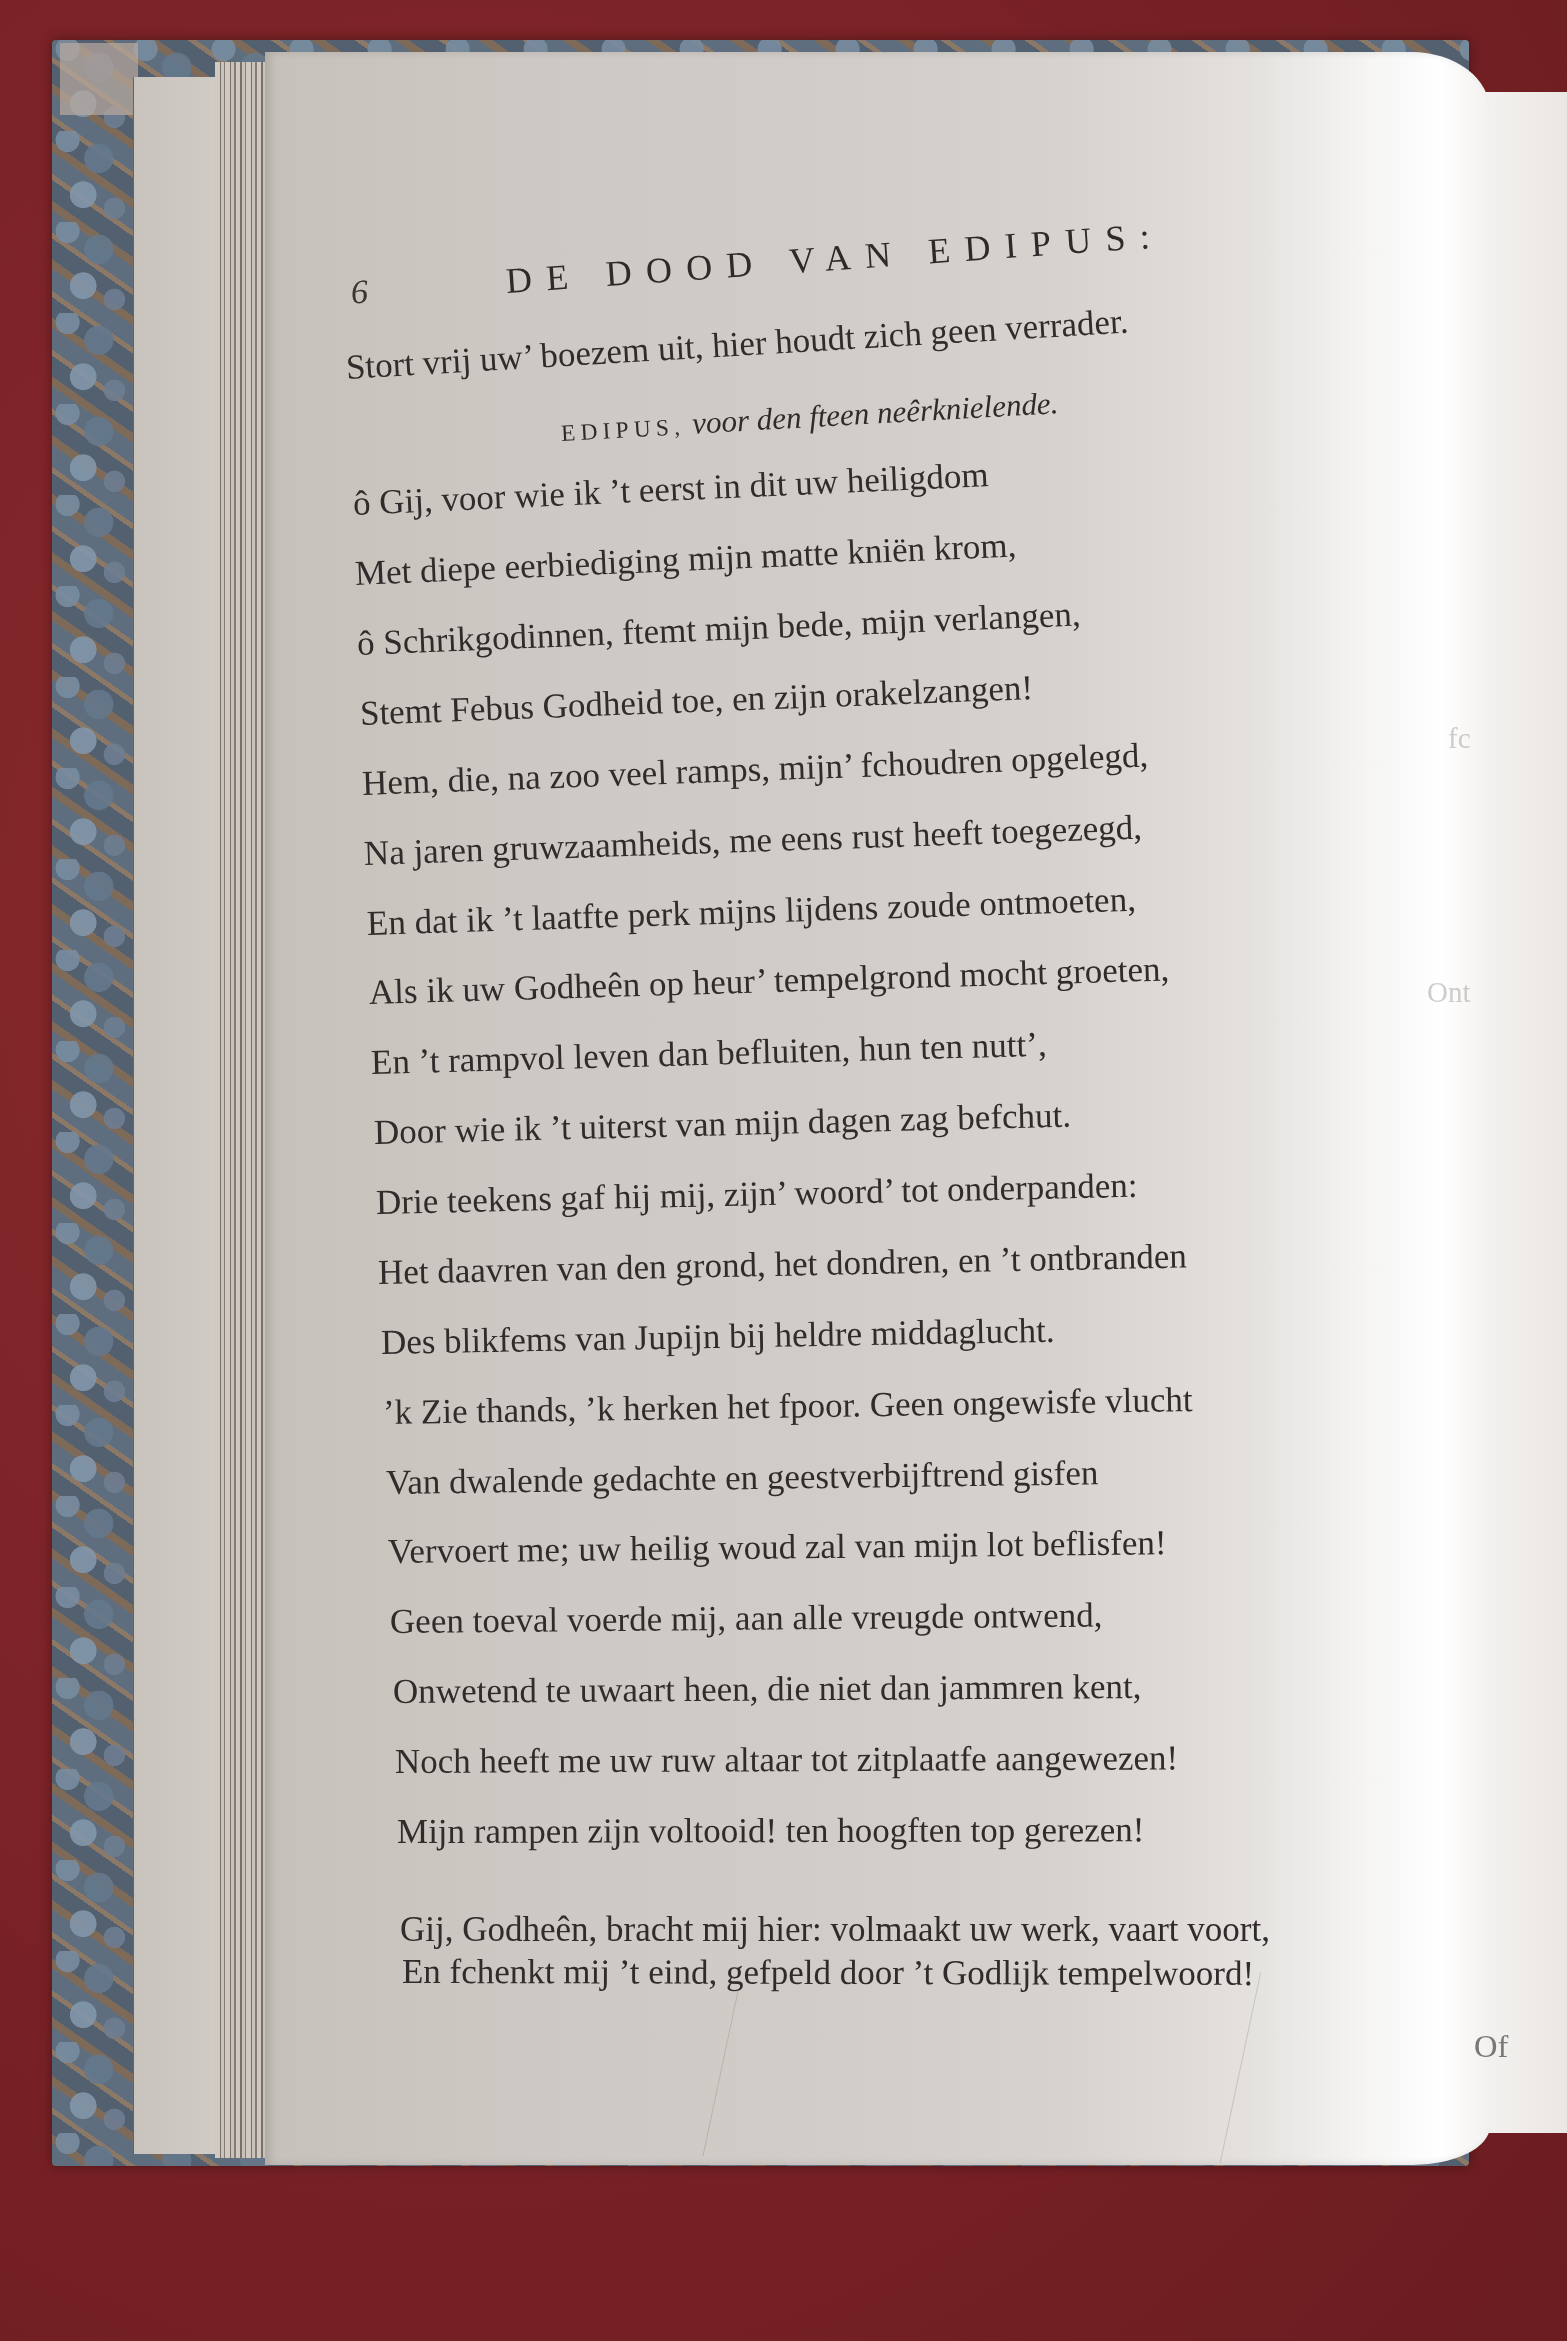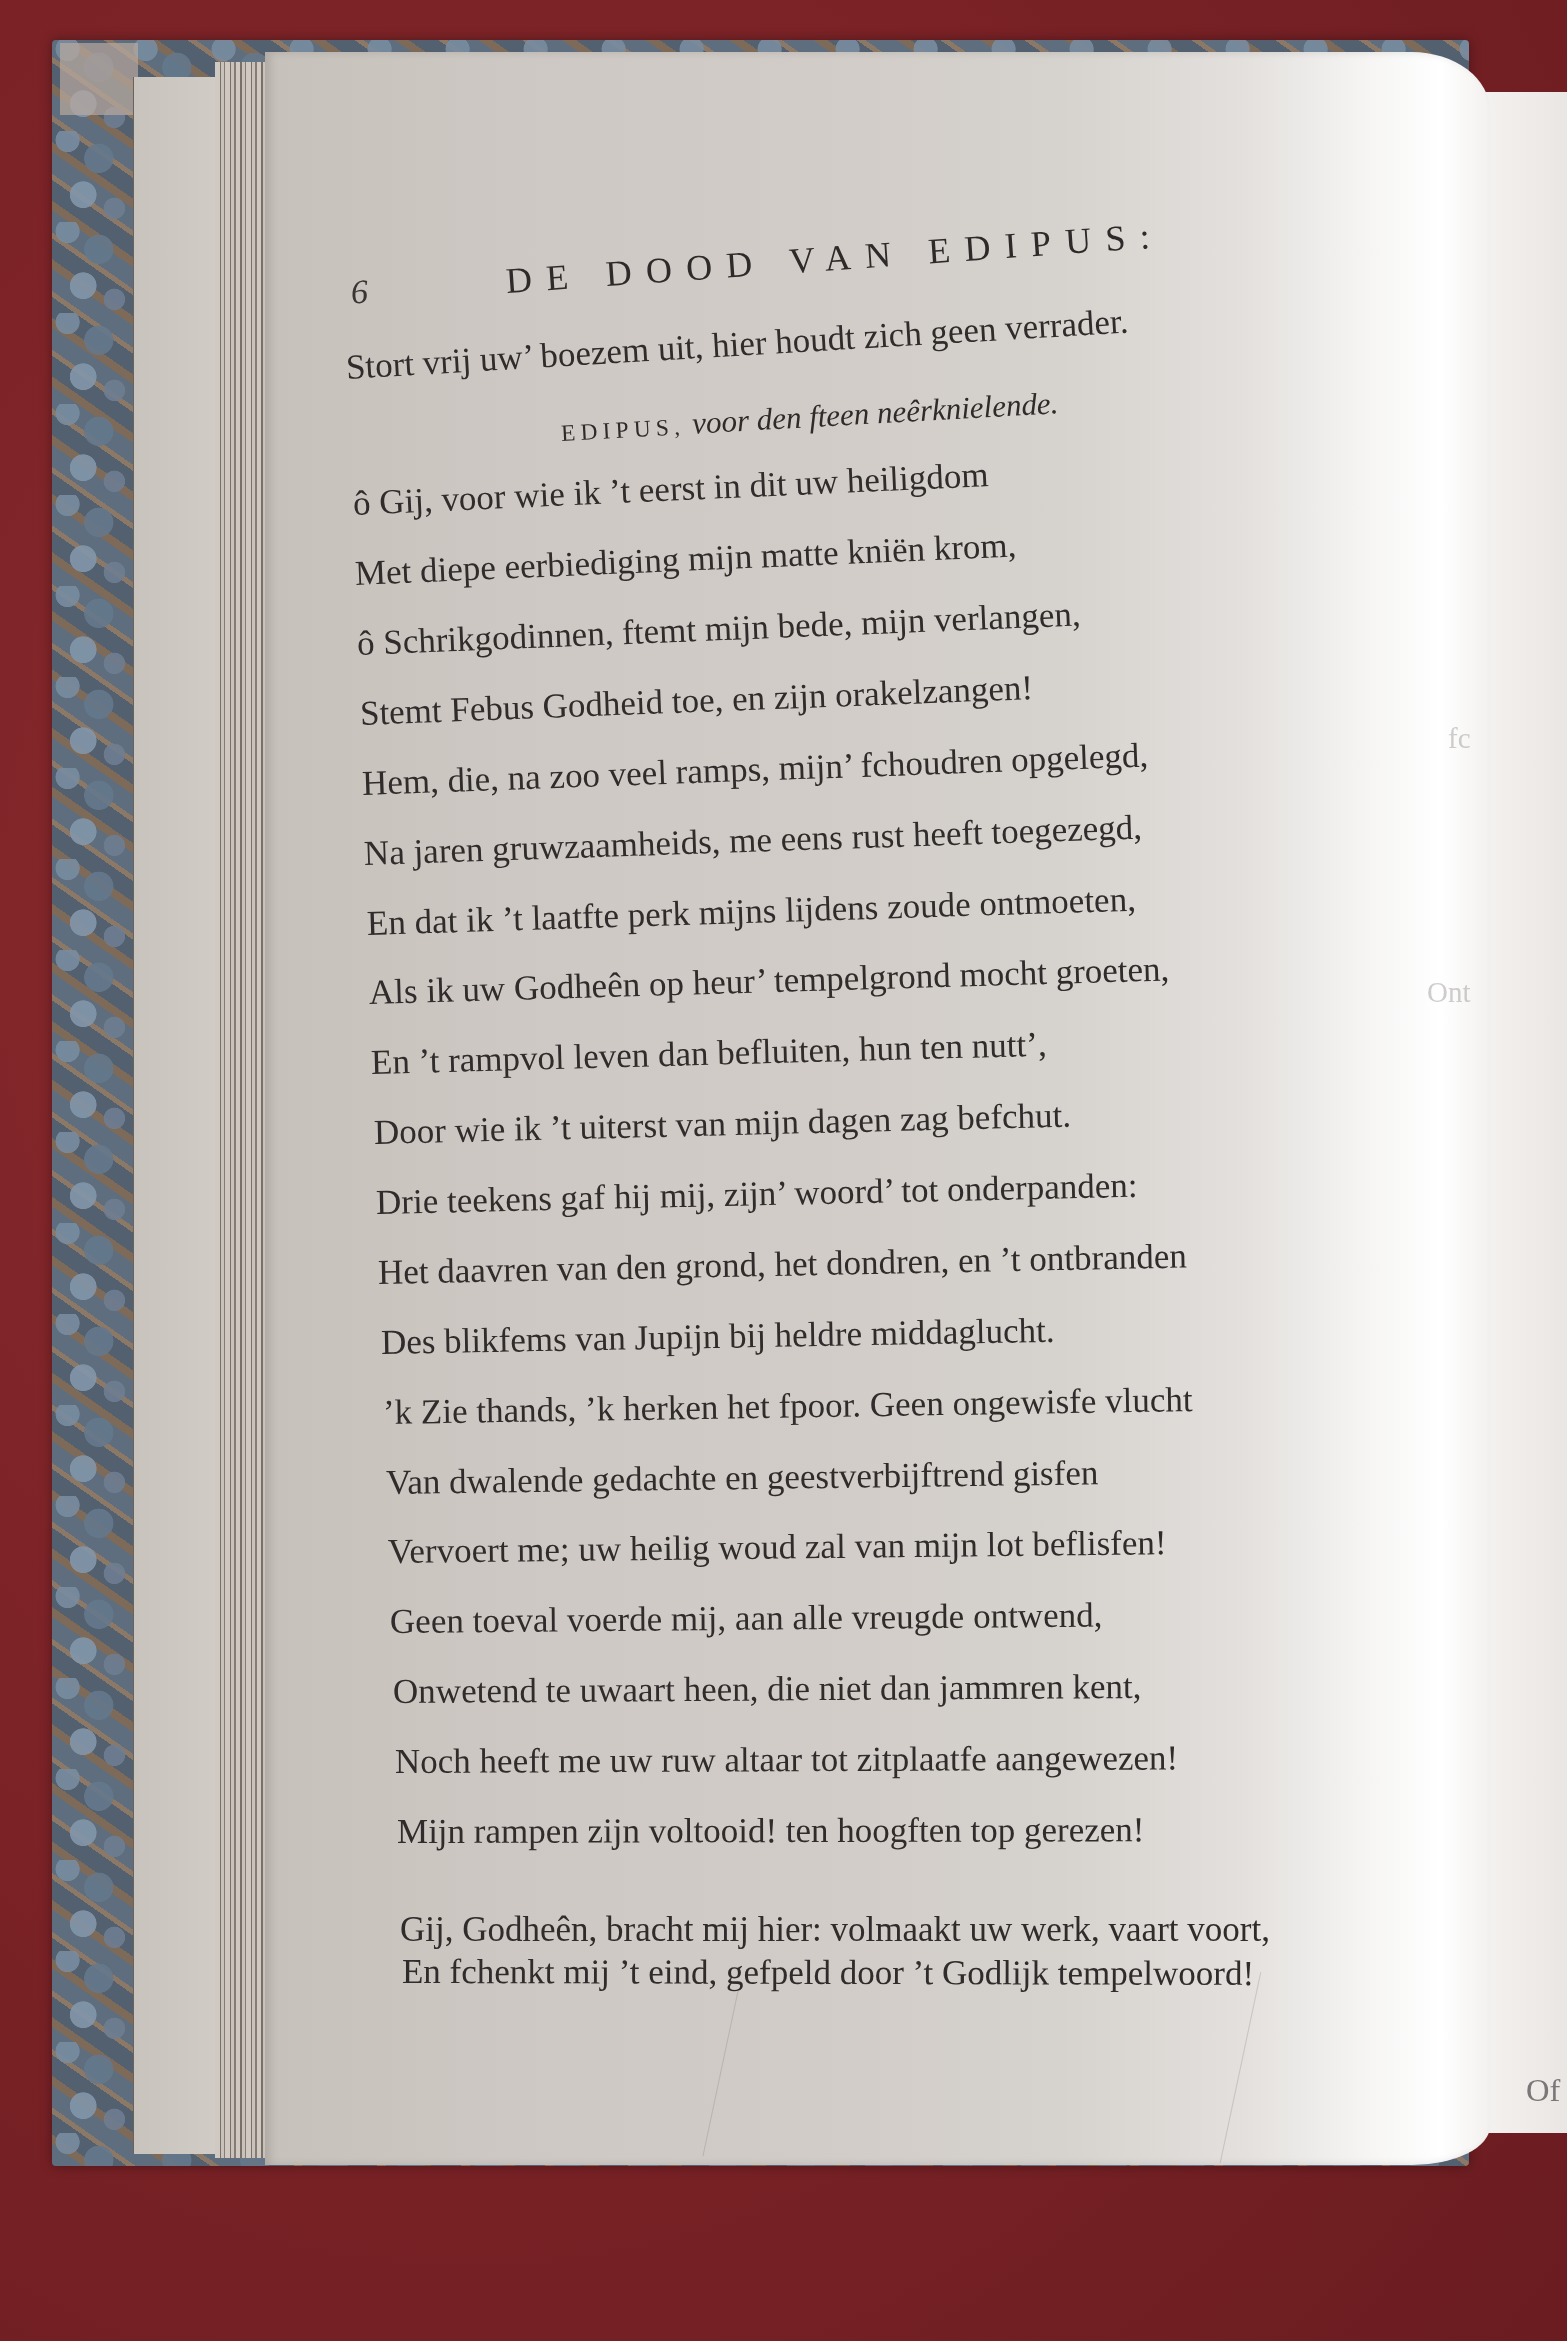--- a/index.html
+++ b/index.html
@@ -142,25 +142,24 @@
   .speaker {
     letter-spacing: 5.2px;
     font-size: 23.4px;
   }
   .direction-italic {
     font-style: italic;
     font-size: 31px;
   }
   .catchword {
     position: absolute;
-    left: 1261px;
+    left: 1209px;
     top: 1976px;
     font-size: 32.5px;
     color: #7b7778;
-    margin-top: 44px;
   }
   .showthrough {
     position: absolute;
     right: 19.5px;
     font-size: 29px;
     color: rgba(120,115,112,0.35);
     white-space: nowrap;
   }
   .crease {
     position: absolute;

